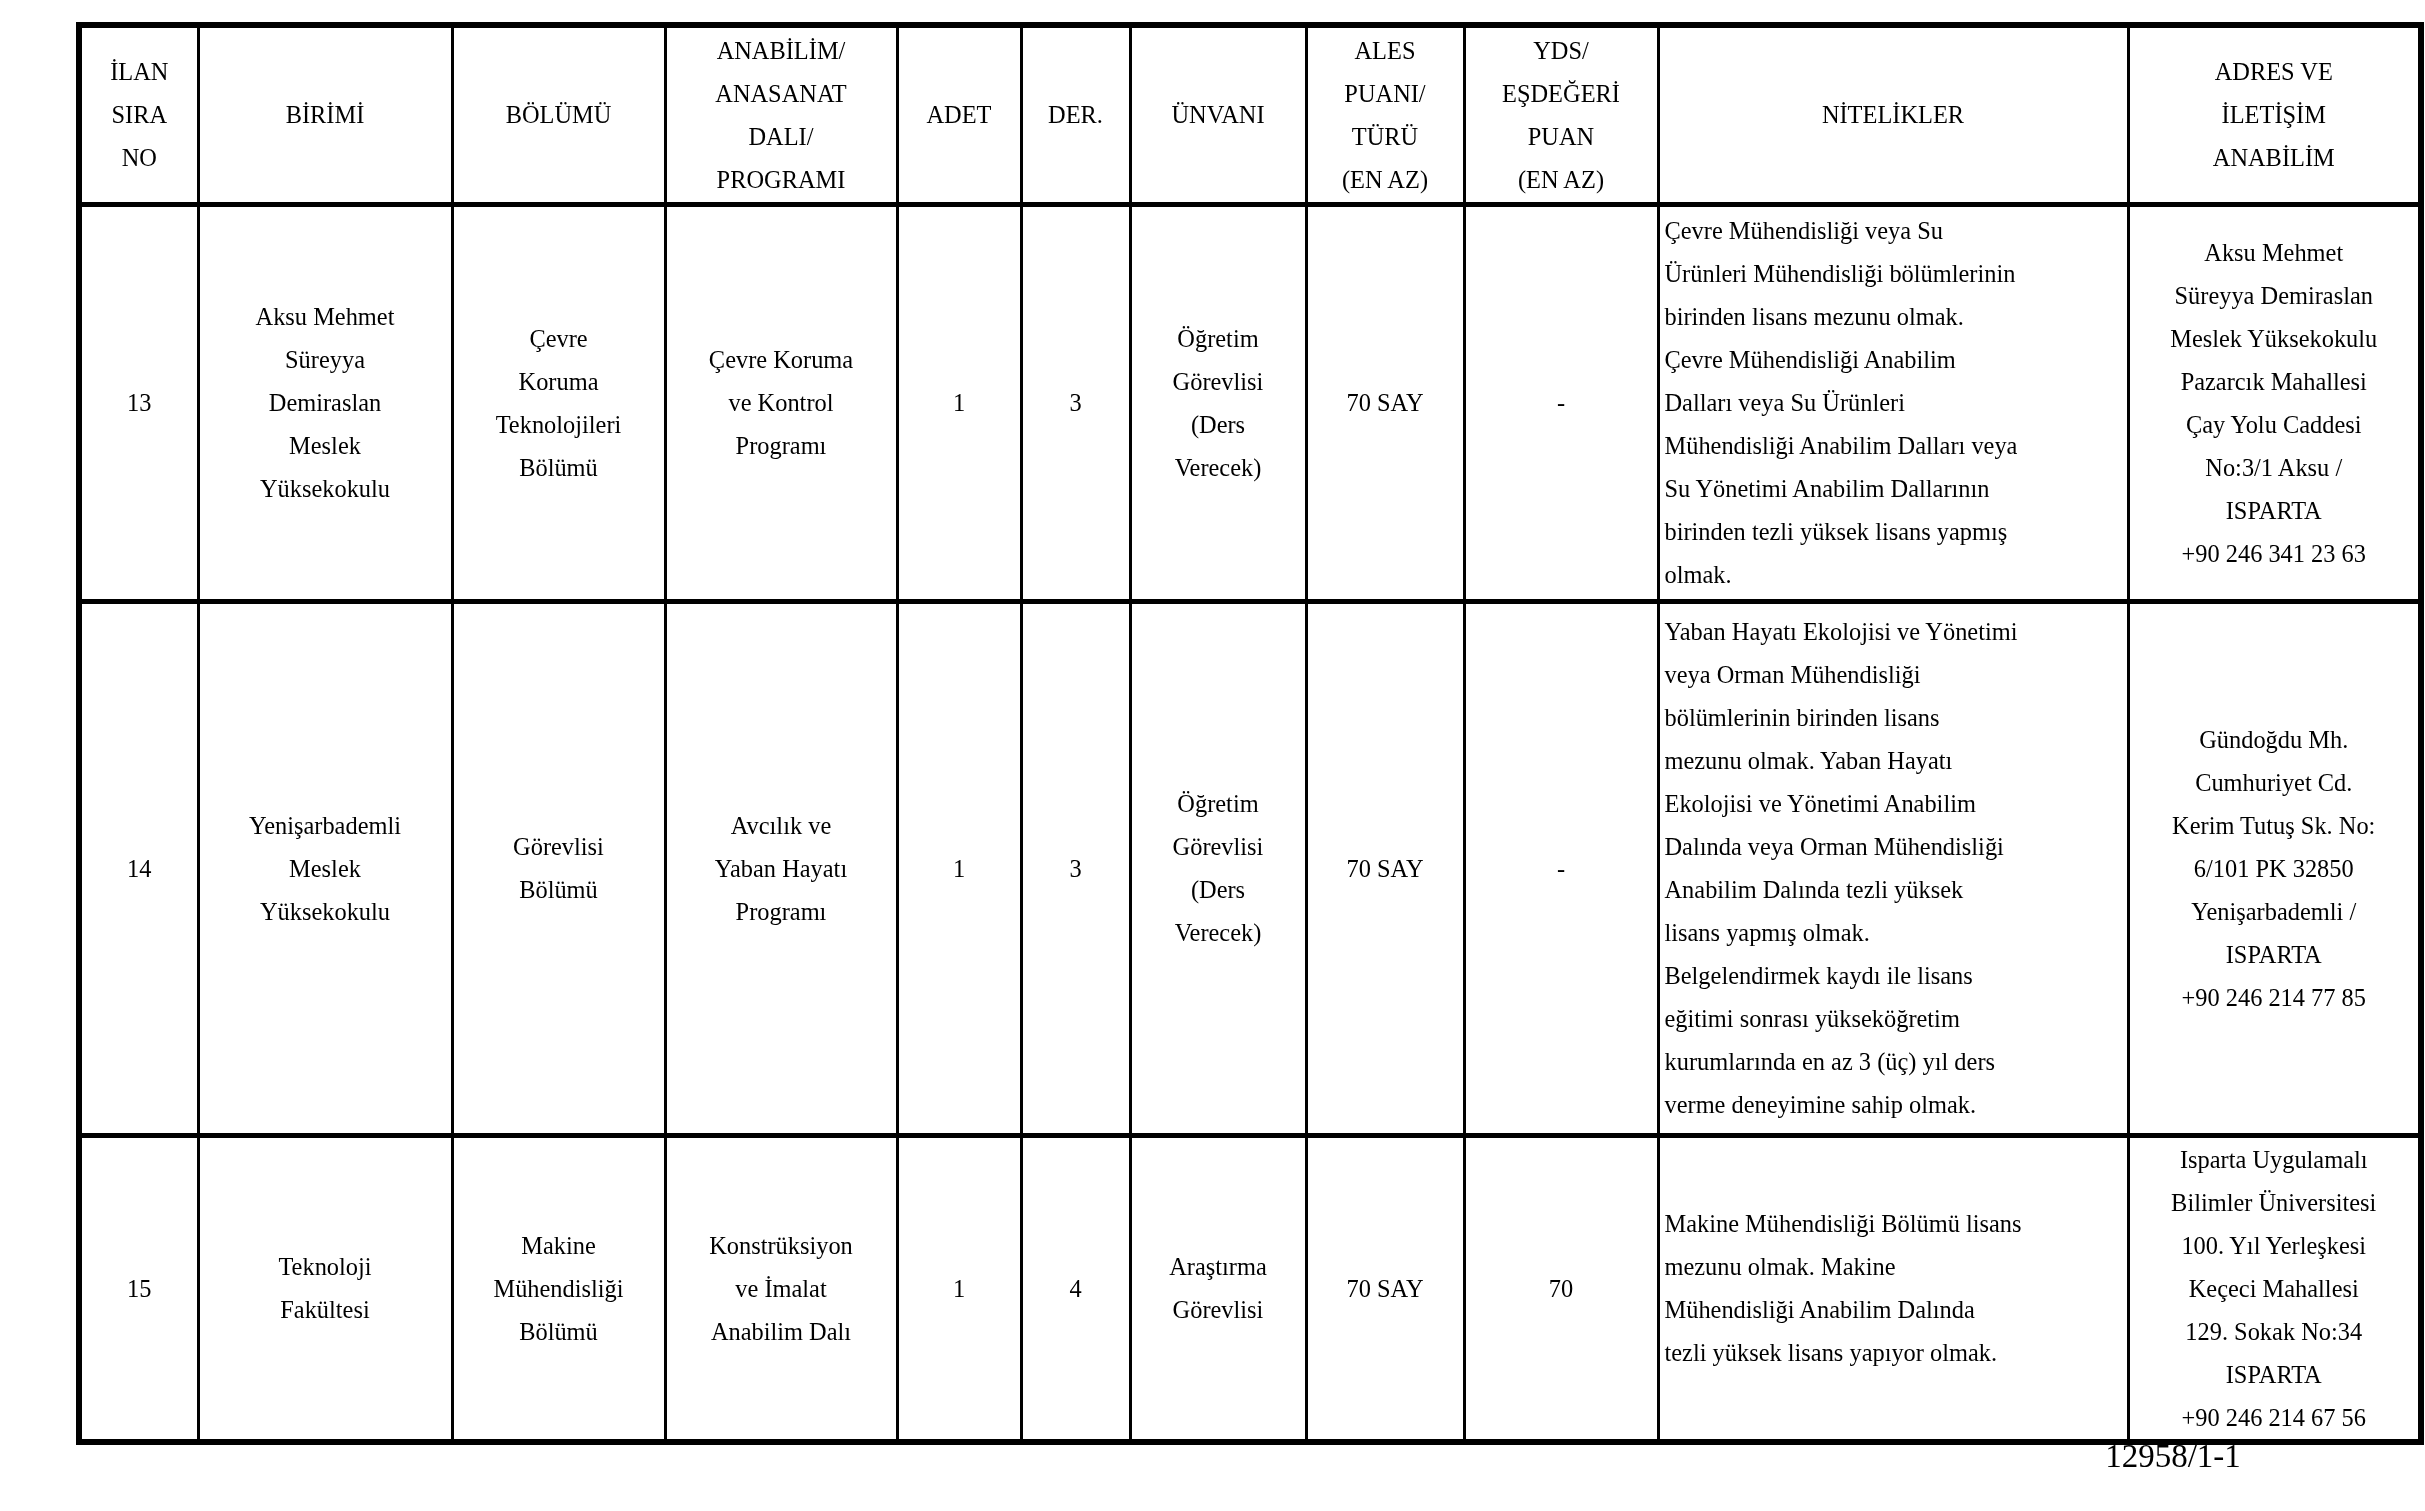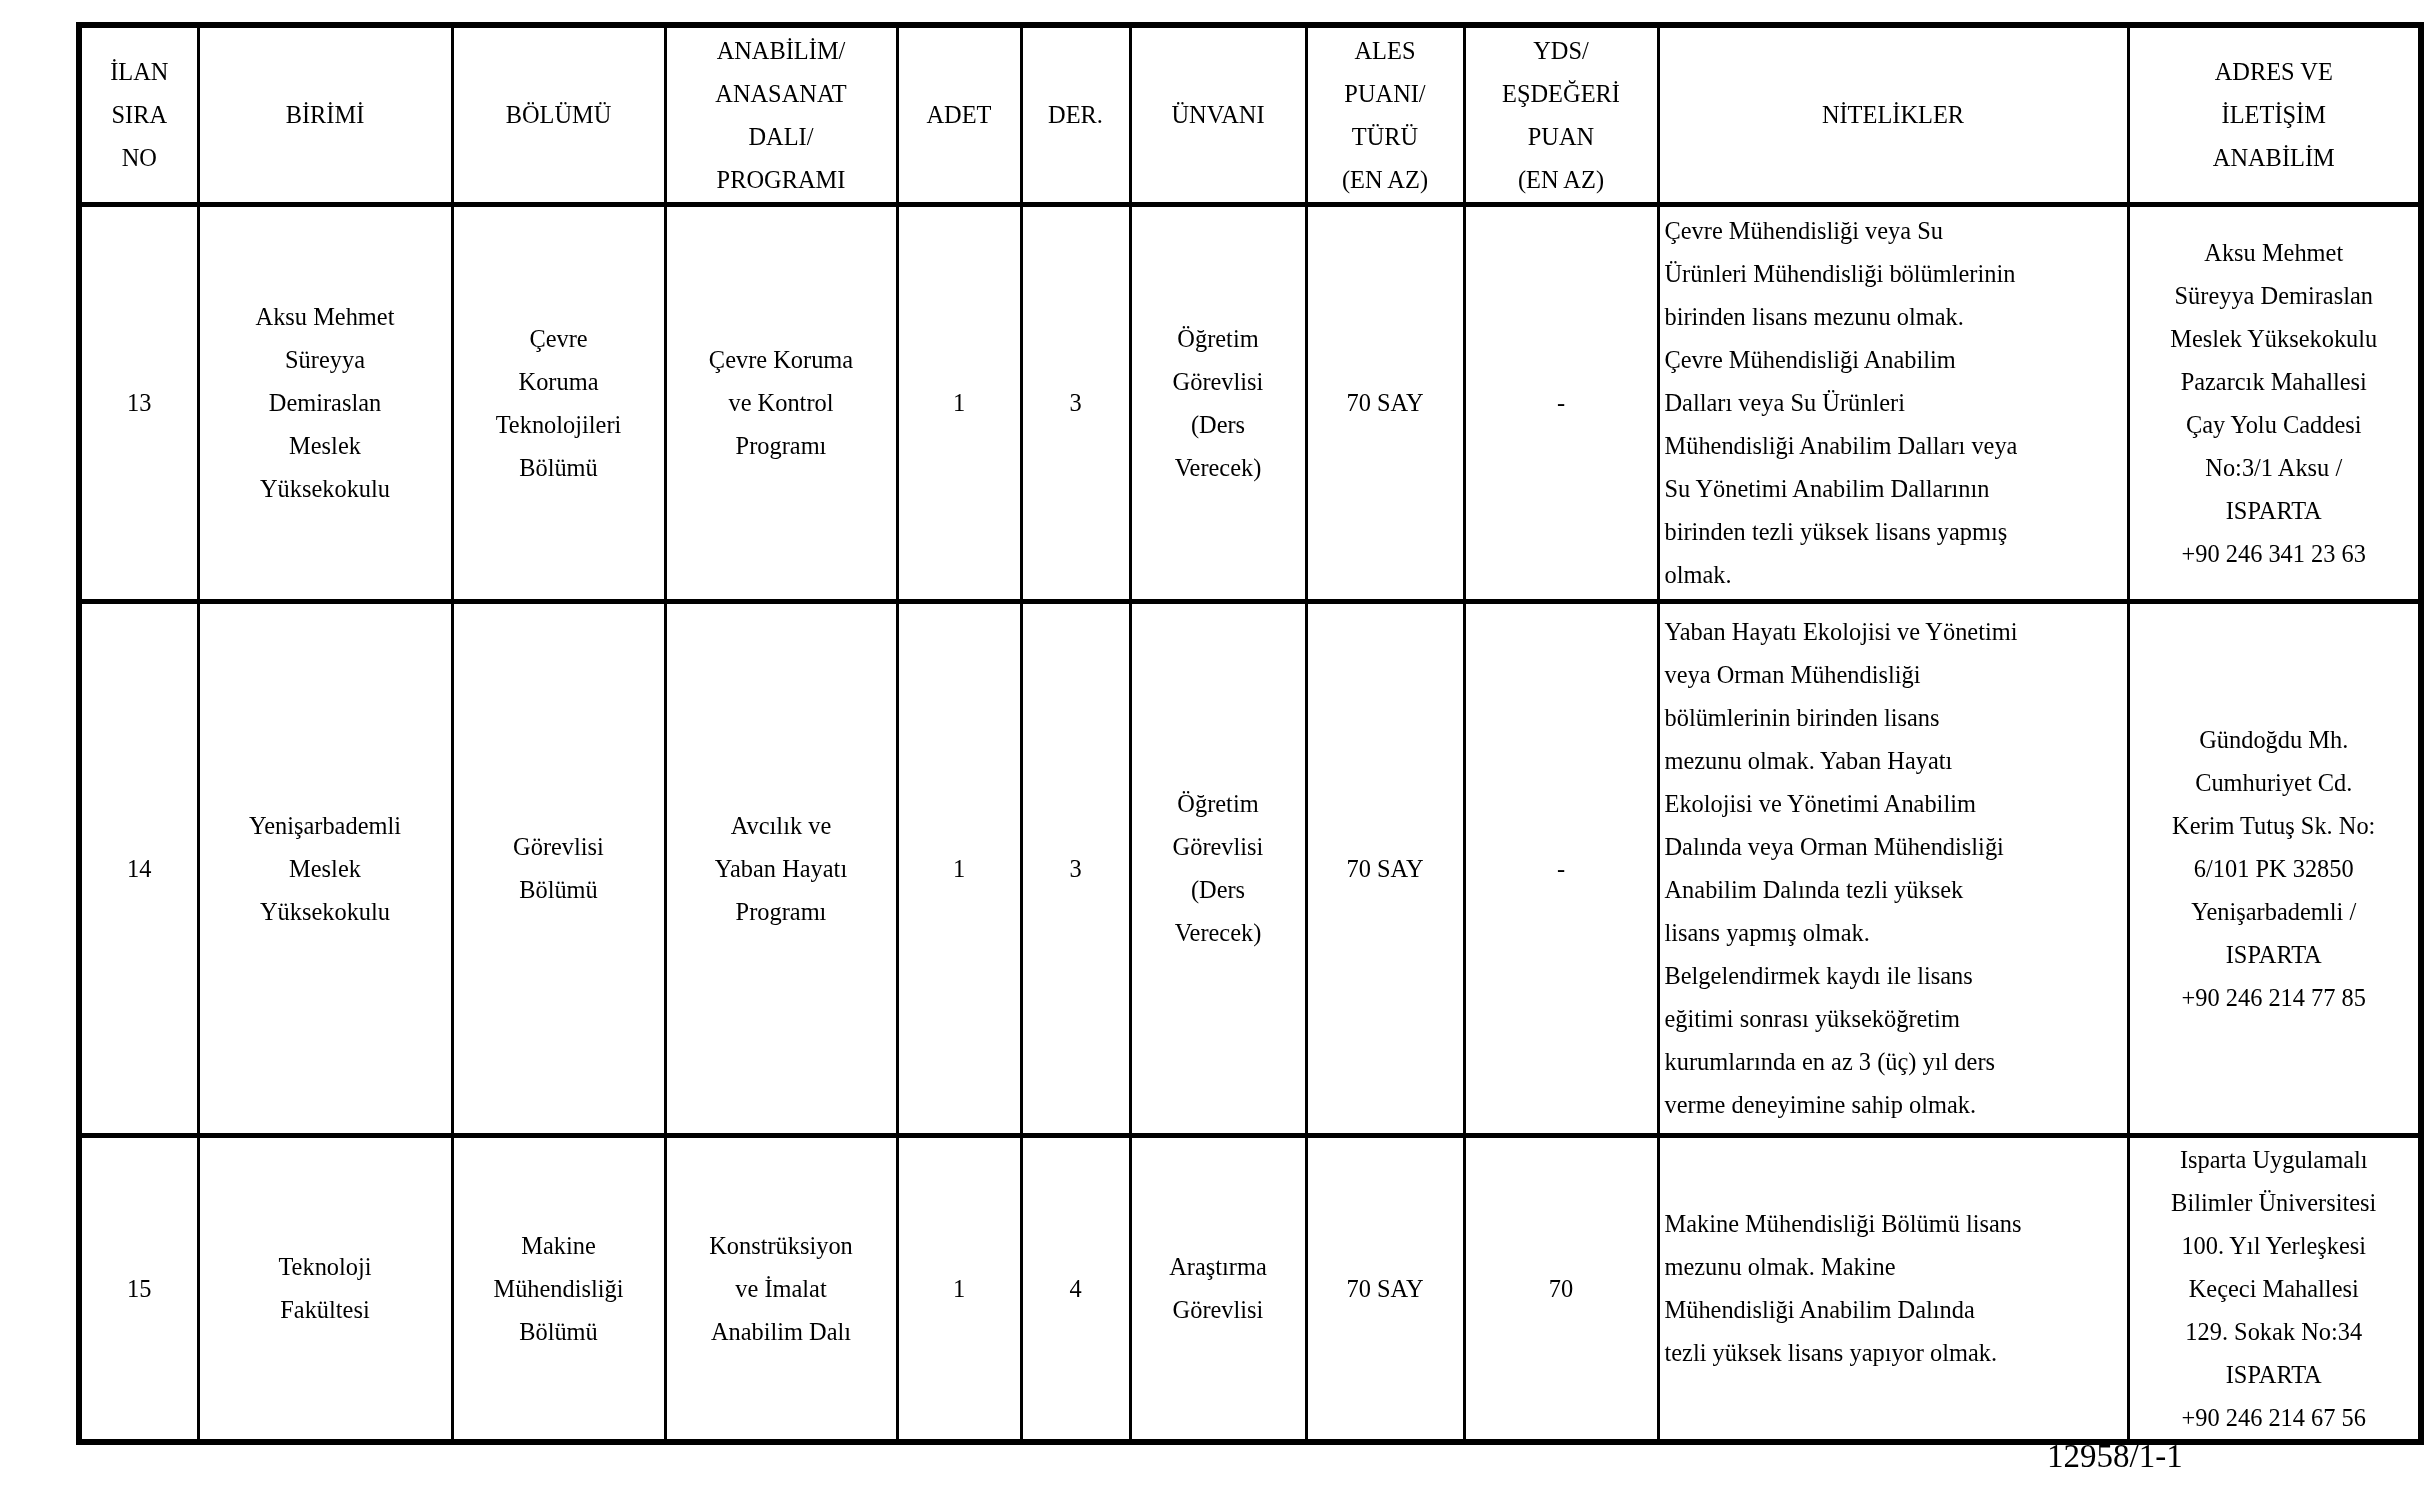--- a/index.html
+++ b/index.html
@@ -45,21 +45,21 @@
   table.announce td.qual {
     text-align: left;
     padding-left: 5px;
     padding-right: 7.9px;
   }
   .footer-ref {
     position: absolute;
     left: 2047px;
     top: 1438px;
     width: 252px;
-    text-align: left;
+    text-align: center;
     font-size: 33px;
     line-height: 36px;
   }
 </style>
 </head>
 <body>
 
 <table class="announce">
   <colgroup>
     <col style="width:119px">

